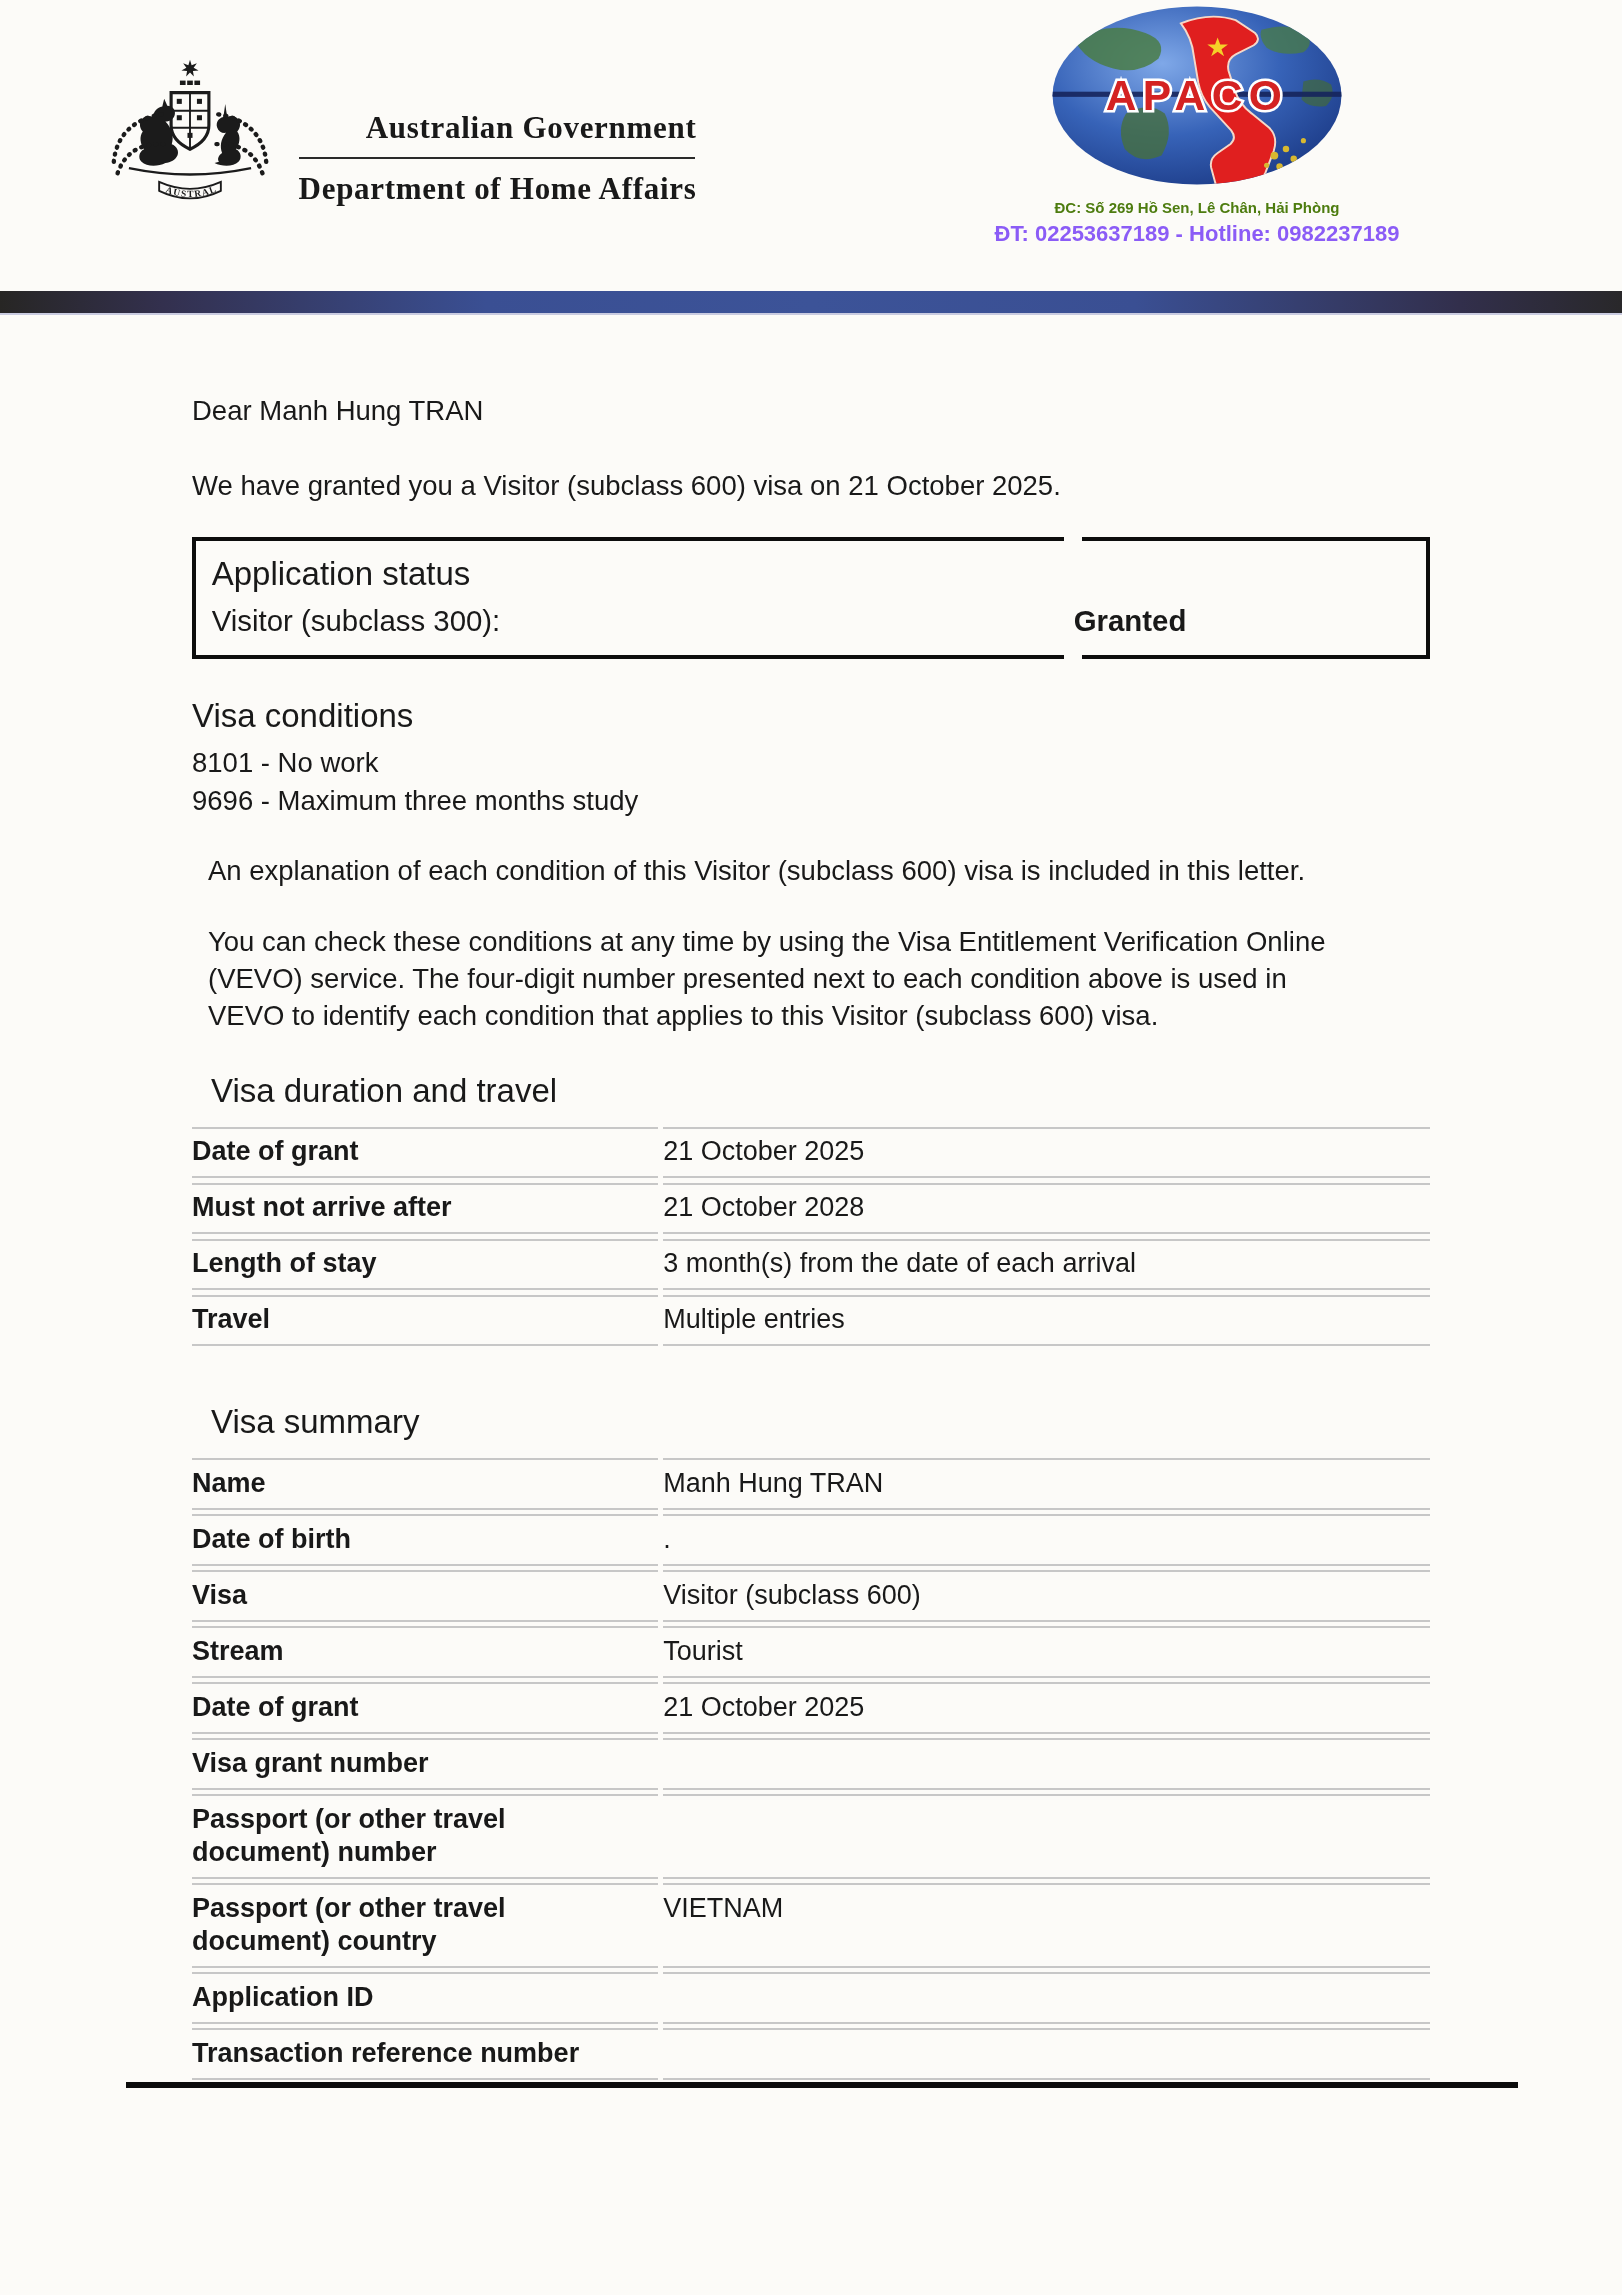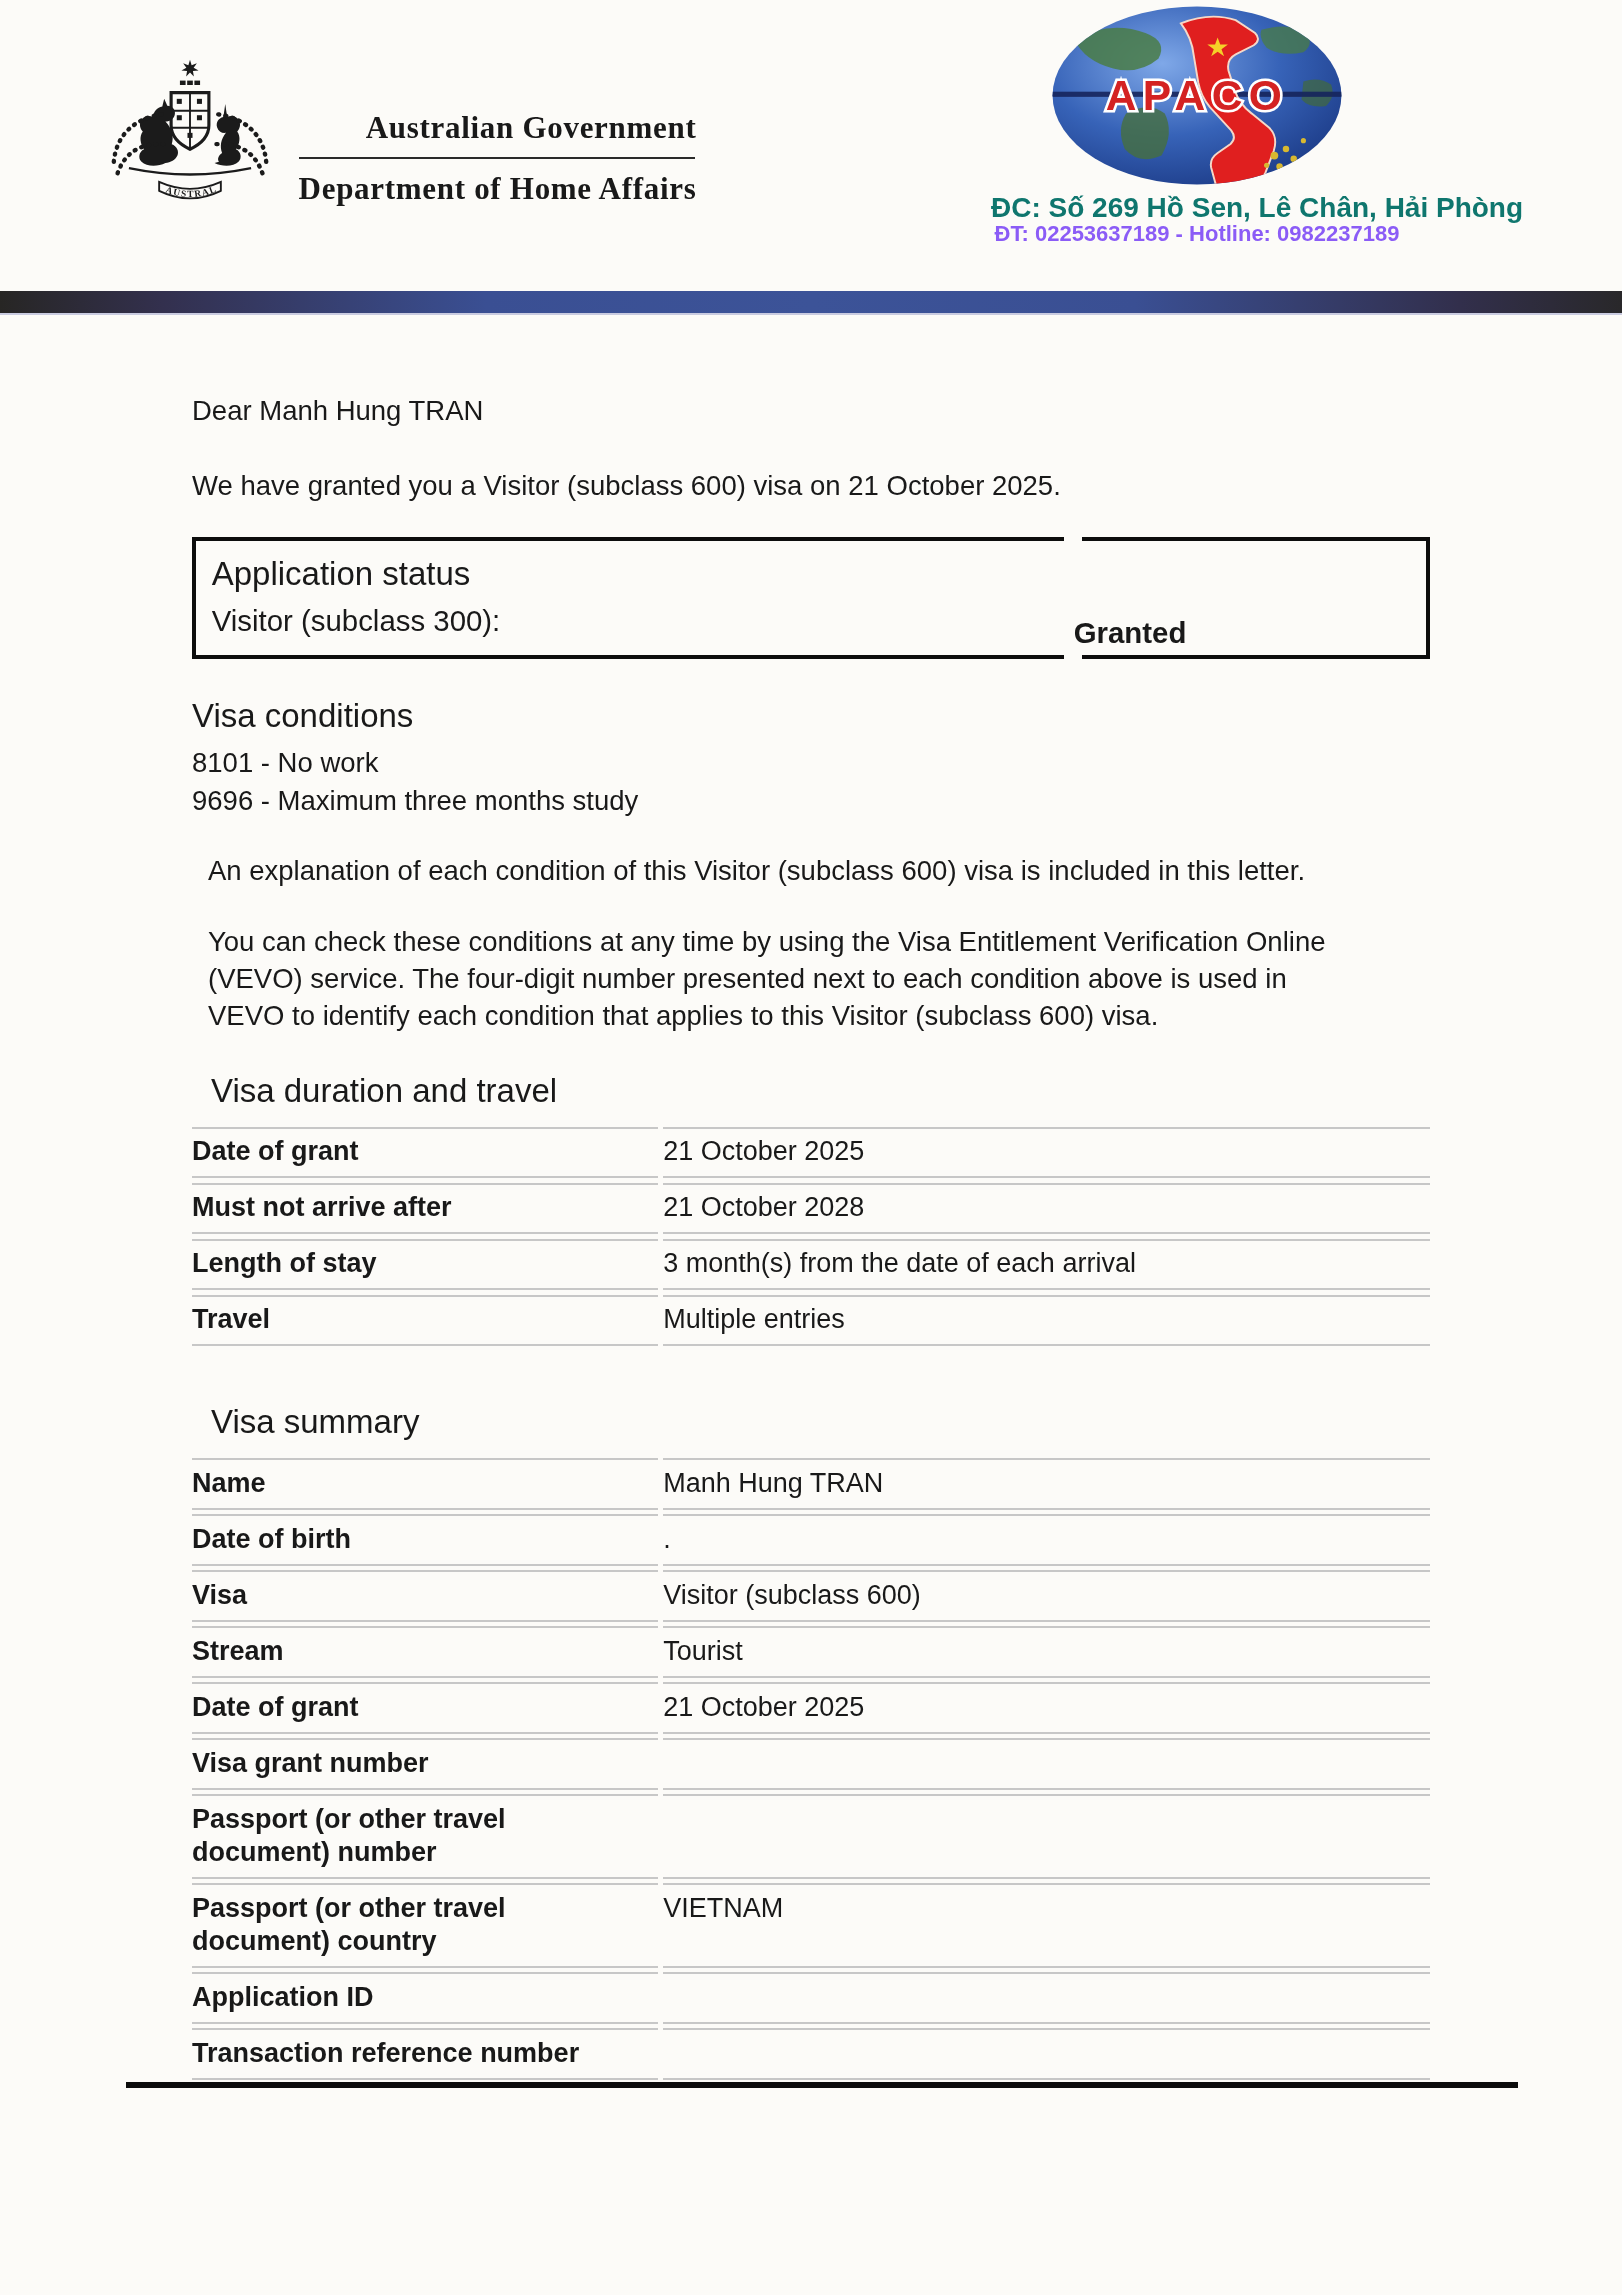--- a/index.html
+++ b/index.html
@@ -9,35 +9,35 @@
   }
   
   header{position:relative;height:315px;}
   .gov{position:absolute;left:105px;top:56px;display:flex;align-items:flex-start;}
   .coat{width:170px;height:160px;}
   .gov-text{margin-left:23.6px;padding-top:55px;}
   .gov-line{font-family:"Liberation Serif","DejaVu Serif",serif;font-weight:bold;font-size:31px;line-height:34px;letter-spacing:0.7px;white-space:nowrap;text-align:right;}
   .gov-rule{width:396px;height:2.6px;background:#2a2a2a;margin:11.8px 0 13px;}
   .agency{position:absolute;left:991px;top:3.9px;width:412px;text-align:center;}
   .globe{width:302px;height:187px;display:block;margin:0 auto;}
-  .addr{font-weight:bold;font-size:28px;line-height:26px;color:#0f766e;margin-top:3.9px;white-space:nowrap;}
+  .addr{font-weight:bold;font-size:15px;line-height:26px;color:#4d7c0f;margin-top:3.9px;white-space:nowrap;}
   .phone{font-weight:bold;font-size:22px;line-height:26px;color:#8b5cf6;white-space:nowrap;}
   .bar{
     position:absolute;left:0;top:291px;width:1622px;height:21.6px;
     background:linear-gradient(90deg,#272624 0%,#33304e 10%,#3a4f93 30%,#3c5398 50%,#3a4f93 70%,#322f4c 90%,#29282a 100%);
     border-bottom:2.6px solid #c9cbe0;
   }
   
   .content{padding:0 192px;}
   .salutation{margin:79px 0 0;font-size:27.5px;line-height:34px;}
   .intro{margin:41px 0 0;font-size:27.5px;line-height:34px;}
   .status-box{position:relative;margin-top:34px;border:4.6px solid #0d0d0d;padding:13px 0 15.7px 15.7px;}
   .status-title{font-size:33px;font-weight:normal;line-height:39px;}
   .status-row{position:relative;margin-top:9.2px;font-size:29.4px;line-height:37px;}
-  .status-value{position:absolute;left:862px;top:12px;font-weight:bold;}
+  .status-value{position:absolute;left:862px;top:0;font-weight:bold;}
   .gap{position:absolute;left:868px;width:18.3px;height:6.5px;background:#fcfbf8;}
   .gap-t{top:-5.2px;}
   .gap-b{bottom:-5.2px;}
   .section-title{margin:37px 0 0;font-size:33px;line-height:39px;font-weight:normal;}
   .cond{margin:10.5px 0 0;font-size:27.5px;line-height:35px;}
   .cond + .cond{margin-top:2.6px;}
   .para{margin:34px 16px 0;font-size:27.5px;line-height:37px;}
   .preline{white-space:pre-line;}
   .tbl-title{margin-left:19px;}
   .mt-lg{margin-top:56px;}

